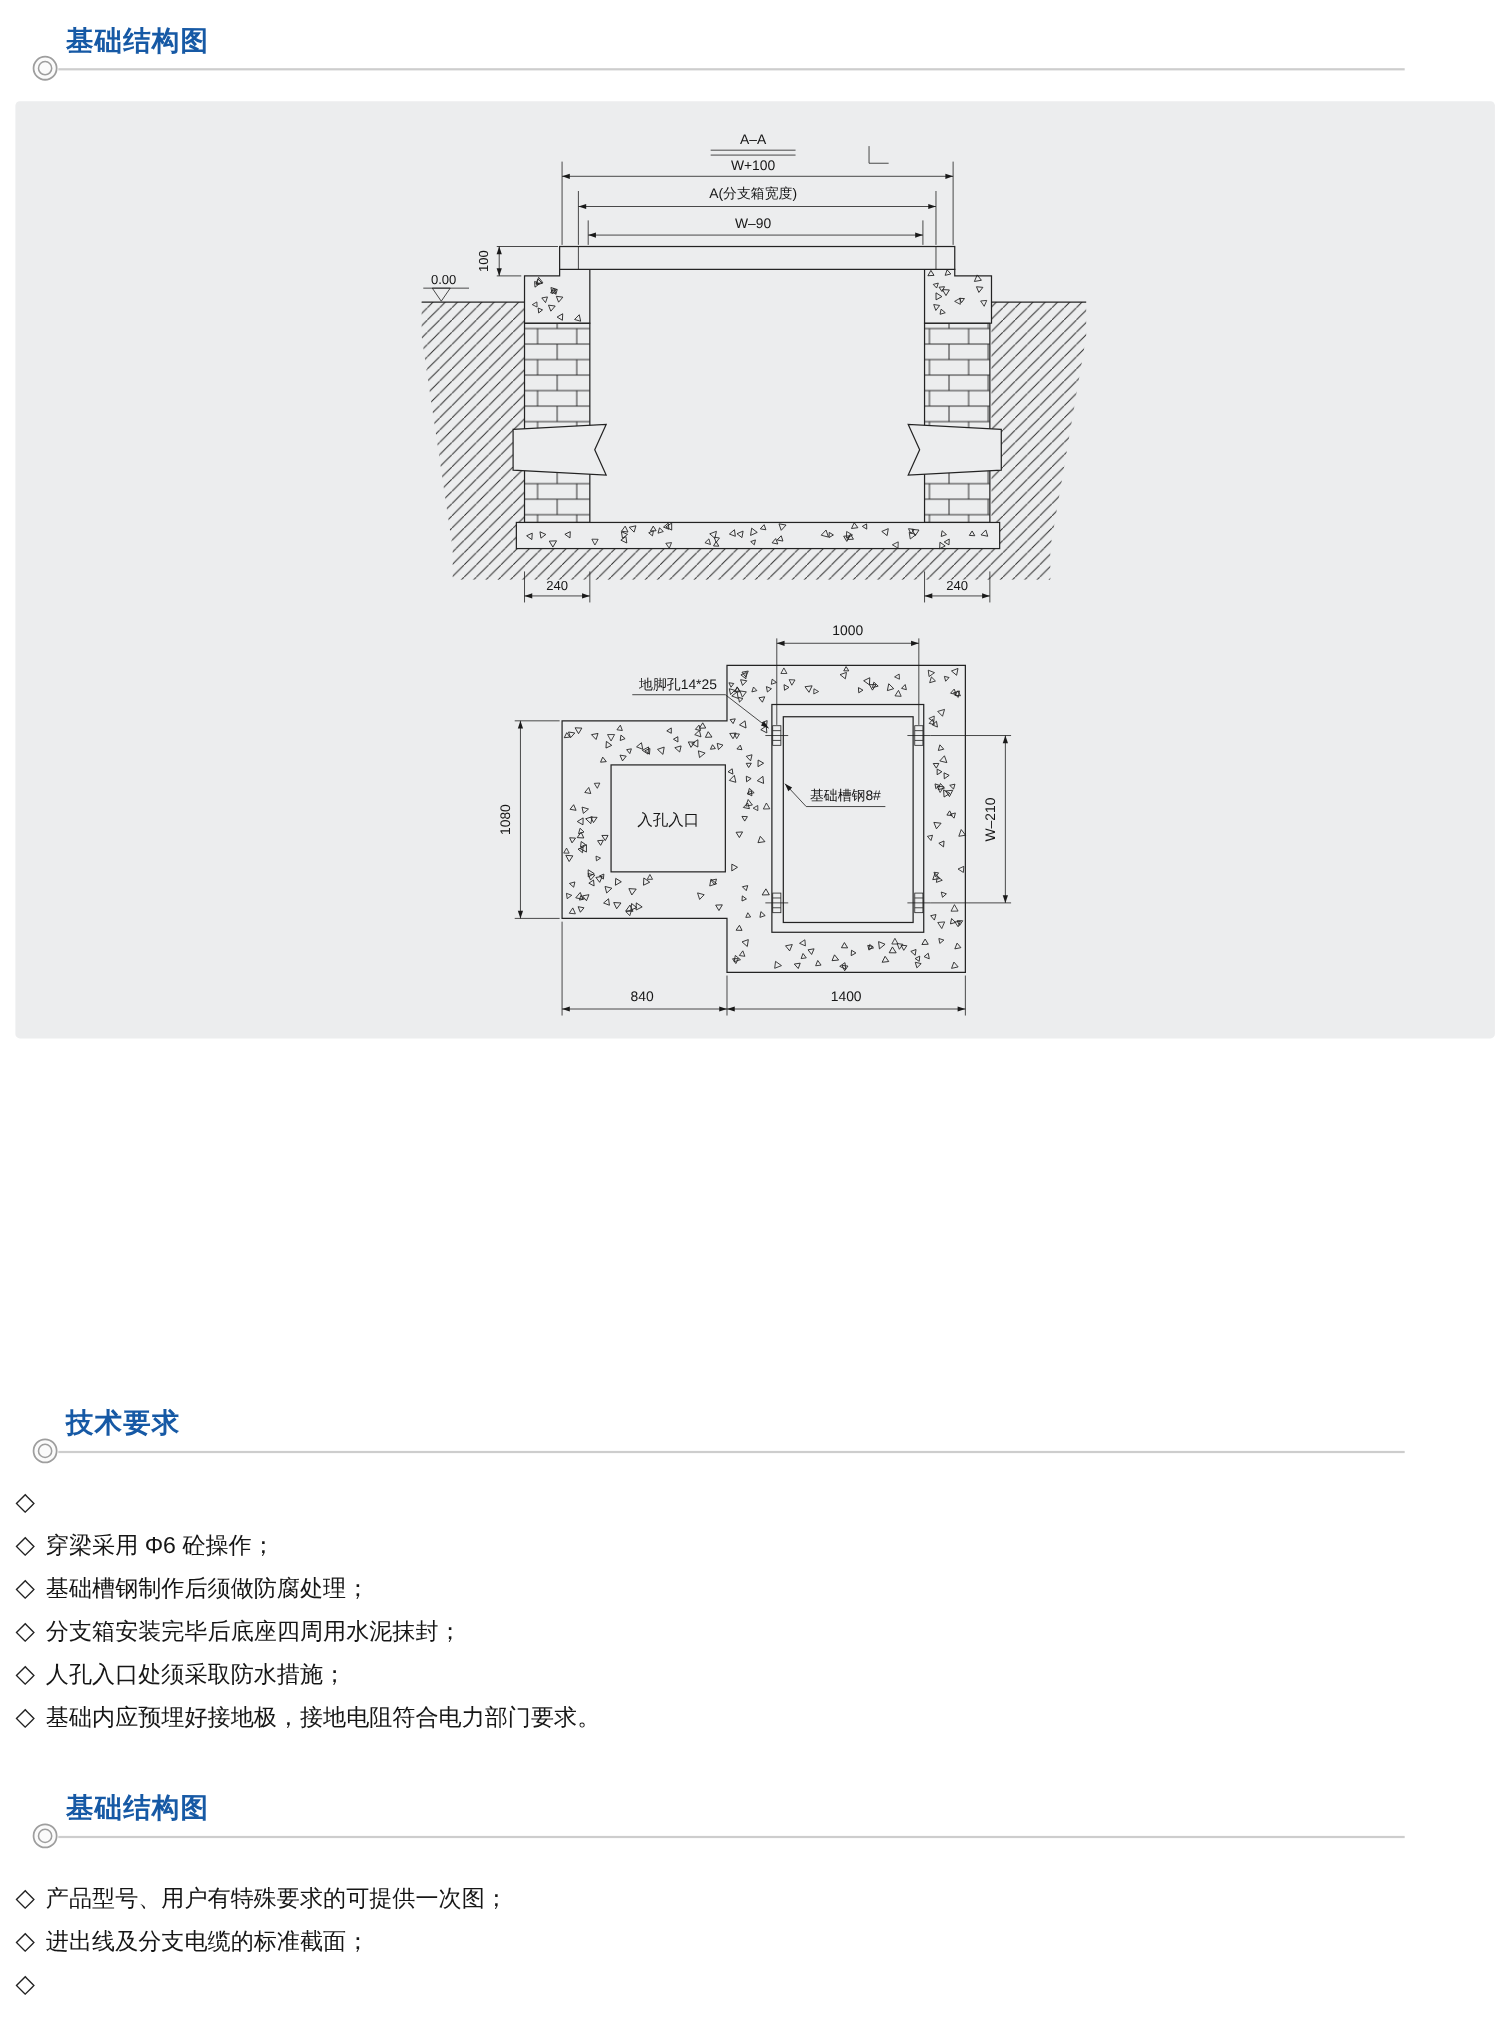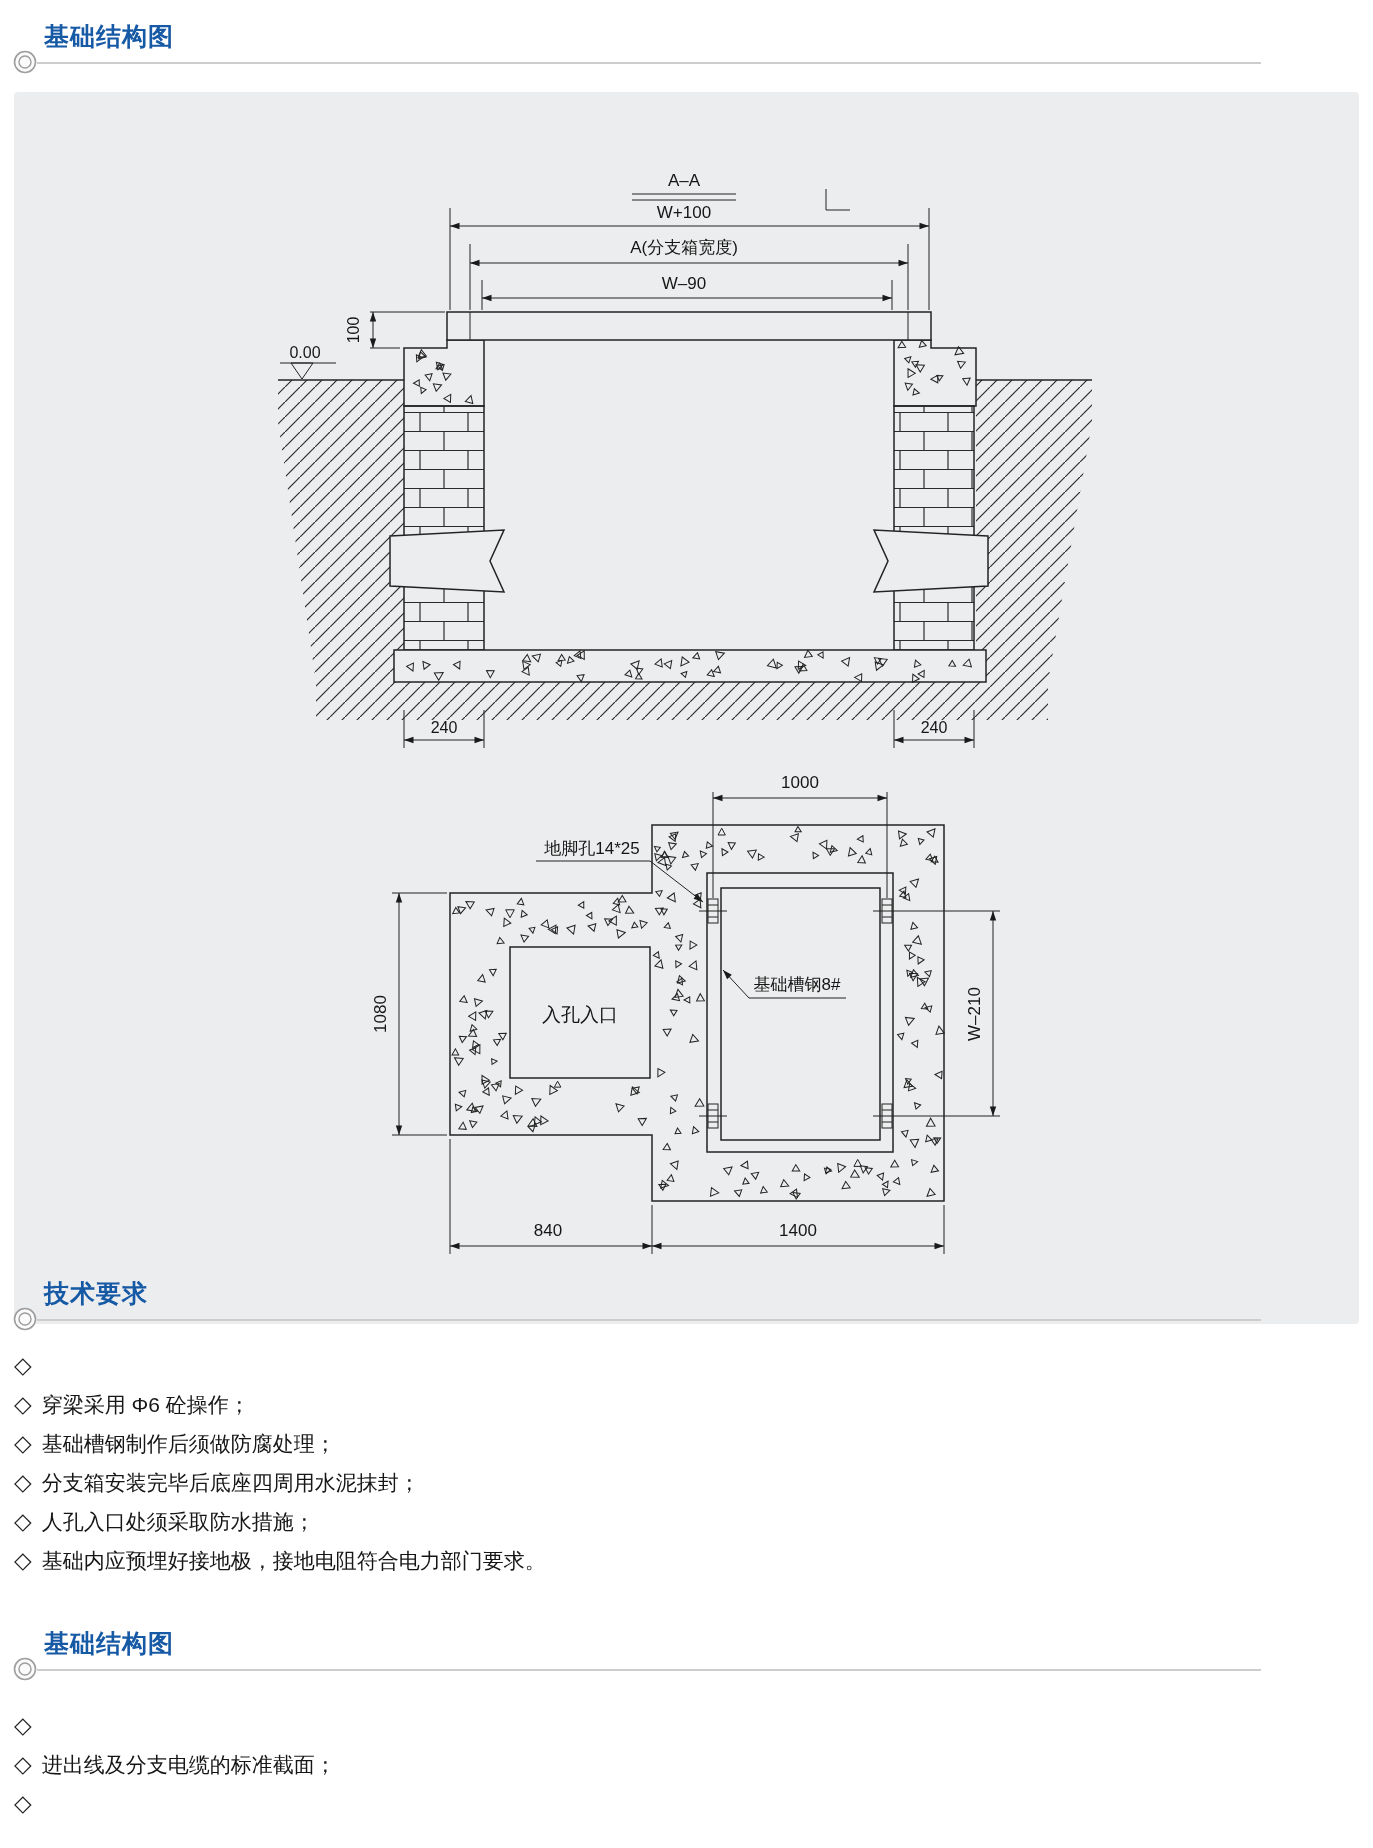--- a/index.html
+++ b/index.html
@@ -1,24 +1,24 @@
 <!DOCTYPE html>
 <html><head>
 <meta charset="utf-8">
 <style>
   html,body{margin:0;padding:0}
   body{
     width:1373px;height:1848px;position:relative;background:#ffffff;
     font-family:"Liberation Sans","DejaVu Sans",sans-serif;color:#1a1a1a;overflow:hidden;
   }
-  .sec-head{position:absolute;left:0;width:1275px;height:62px}
+  .sec-head{position:absolute;left:16px;width:1275px;height:62px}
   .sec-title{position:absolute;left:44px;top:0;font-size:25px;font-weight:bold;color:#1659a5;letter-spacing:1px}
   .sec-rule{position:absolute;left:37px;right:14px;top:42px;height:0;border-top:2px solid #cdcdcd}
   .sec-marker{position:absolute;left:11px;top:28px;width:28px;height:28px}
-  .panel{position:absolute;left:14px;top:92px;width:1345px;height:1232px;background:#ecedee;border-radius:4px}
+  .panel{position:absolute;left:14px;top:92px;width:1345px;height:852px;background:#ecedee;border-radius:4px}
   .panel svg{position:absolute;left:0;top:0;width:100%;height:100%}
   .blist{position:absolute;left:0;width:1373px}
   .brow{display:flex;align-items:center;height:39px;font-size:21px;color:#161616}
   .bdia{font-size:23px;margin:0 10px 0 14px;color:#222;line-height:1}
   
   .ol{stroke:#232323;stroke-width:1.5;fill:none}
   .fillg{fill:#ecedee}
   .thin{stroke:#232323;stroke-width:1;fill:none}
   .dim{stroke:#232323;stroke-width:1;fill:none}
   .leader{stroke:#232323;stroke-width:1;fill:none}
@@ -529,20 +529,21 @@
   <div class="sec-rule"></div>
   <svg class="sec-marker" viewBox="0 0 28 28">
     <circle cx="14" cy="14" r="10.5" fill="#fbfbfb" stroke="#9e9e9e" stroke-width="1.6"></circle>
     <circle cx="14" cy="14" r="6" fill="#fbfbfb" stroke="#9e9e9e" stroke-width="1.4"></circle>
   </svg>
 </div>
 
 <div class="blist" style="top:1706px">
   <div class="brow">
       <span class="bdia">◇</span>
+      <span>产品型号、用户有特殊要求的可提供一次图；</span>
     </div>
   <div class="brow">
       <span class="bdia">◇</span>
       <span>进出线及分支电缆的标准截面；</span>
     </div>
   <div class="brow">
       <span class="bdia">◇</span>
     </div>
 </div>
 

